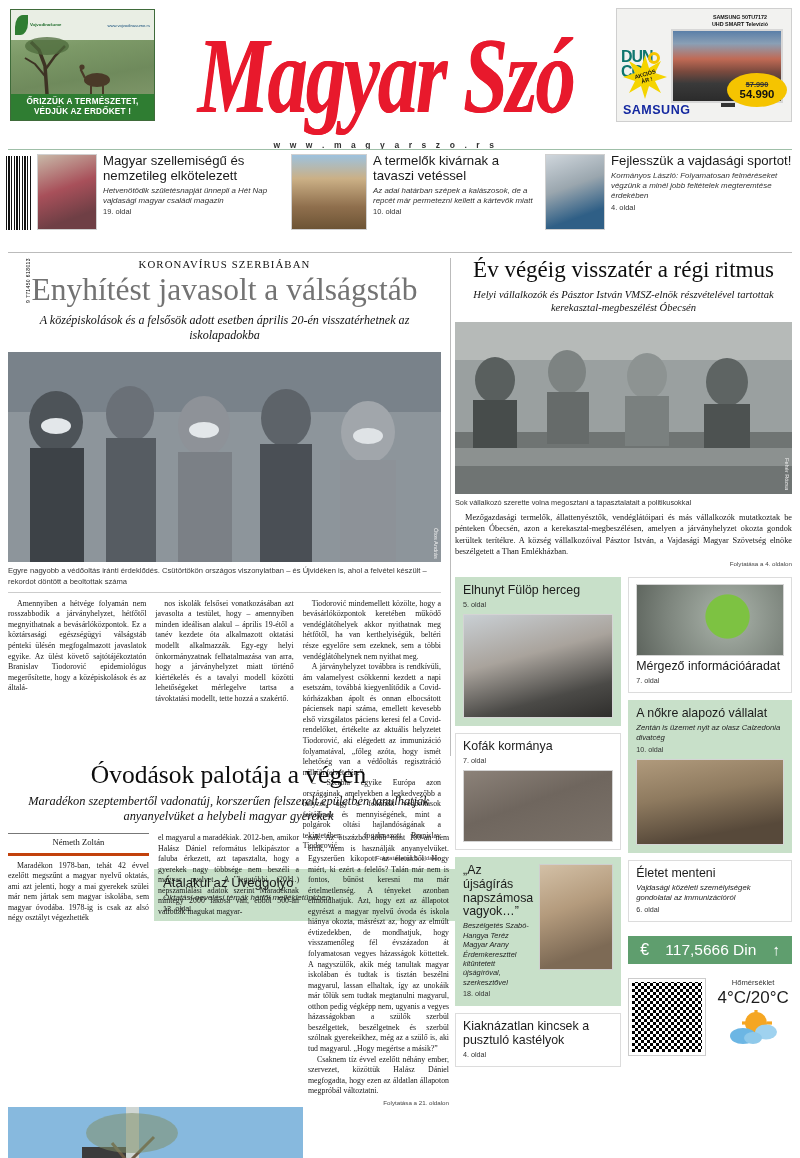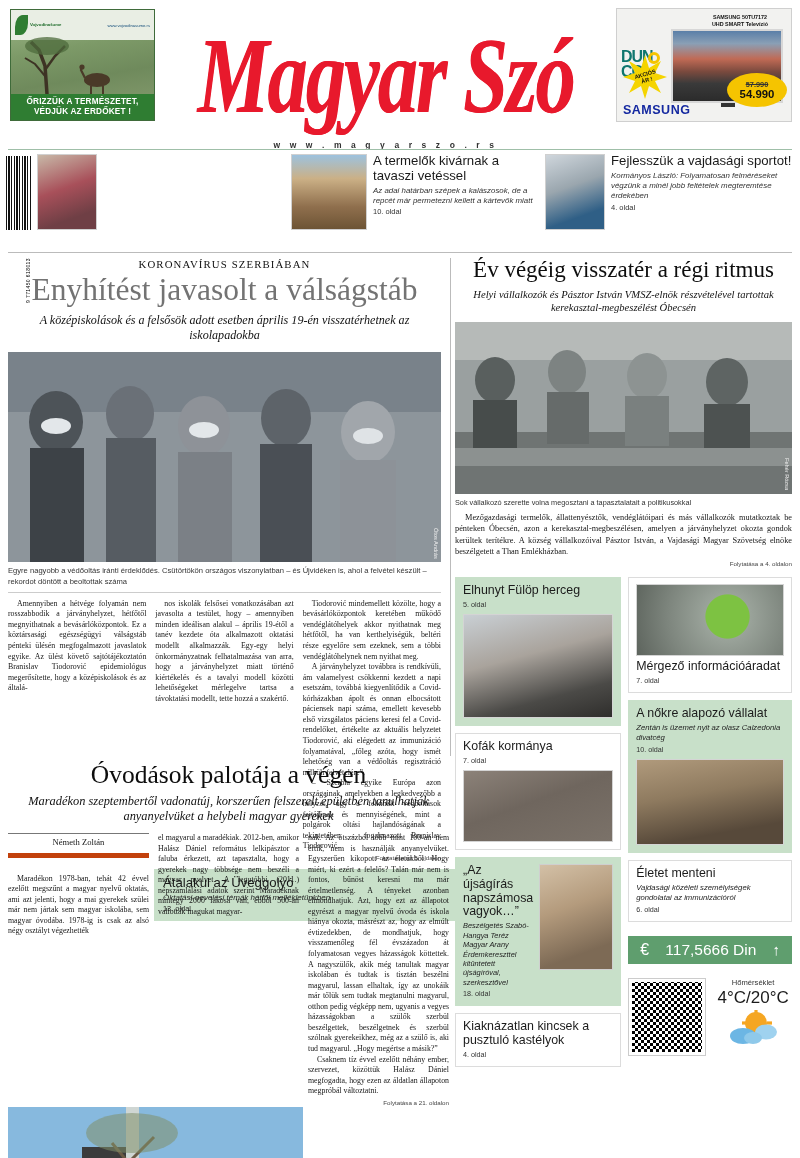--- a/index.html
+++ b/index.html
@@ -184,21 +184,21 @@
   .wx-temp { font-family:"Liberation Sans",sans-serif; font-size:17px; color:#1b1b1b; margin-top:1px; }
   .wx-icon { margin-top:2px; height:34px; position:relative; }
 
   
   .bottomfeat { position:absolute; top:762px; left:8px; width:441px; }
   .bf-head { text-align:center; font-size:25.5px; color:#0d0d0d; line-height:1.05; }
   .bf-sub { text-align:center; font-style:italic; font-size:12.4px; line-height:1.26; margin-top:5px; color:#111;}
   .bf-cols { display:flex; gap:9px; margin-top:8px; }
   .bf-col { flex:1; font-size:7.85px; line-height:1.345; text-align:justify; color:#161616; }
   .byline { text-align:center; font-size:8.6px; padding:3px 0 4px 0;
-    border-top:1px solid #777; border-bottom:5px solid #c2410c; margin-bottom:16px;}
+    border-top:1px solid #777; border-bottom:3px solid #c2410c; margin-bottom:5px;}
   .bf-photo { width:100%; height:196px; margin-top:6px; position:relative; overflow:hidden;
     background: linear-gradient(180deg,#7fb4dd 0%, #a9c9e0 30%, #c9bfa8 58%, #b09878 80%, #9d8a6e 100%); }
 </style>
 </head>
 <body>
 
 <div class="page">
 
   <div class="masthead">
 
@@ -257,20 +257,25 @@
   <div class="rule-under-date"></div>
 
   <div class="teasers">
     <div class="barcode">
       <div class="bars"></div>
       <div class="num">9 771450 618013</div>
     </div>
 
     <div class="teaser">
       <div class="thumb" style="background:linear-gradient(160deg,#c8b9a8 0%,#a8505a 45%,#6f3f45 80%)"></div>
+      <div class="body">
+        <div class="t-head">Magyar szellemiségű és nemzetileg elkötelezett</div>
+        <div class="t-sub">Hetvenötödik születésnapját ünnepli a Hét Nap vajdasági magyar családi magazin</div>
+        <div class="t-page">19. oldal</div>
+      </div>
     </div>
 
     <div class="teaser">
       <div class="thumb wide" style="background:linear-gradient(180deg,#9dc2de 0%,#cbb086 32%,#8f6f4d 70%,#6d5435 100%)"></div>
       <div class="body">
         <div class="t-head">A termelők kivárnak a tavaszi vetéssel</div>
         <div class="t-sub">Az adai határban szépek a kalászosok, de a repcét már permetezni kellett a kártevők miatt</div>
         <div class="t-page">10. oldal</div>
       </div>
     </div>
@@ -284,21 +289,21 @@
       </div>
     </div>
   </div>
   <div class="rule-under-teasers"></div>
 
   <div class="main">
 
     <div class="colmain">
       <div class="kicker">KORONAVÍRUS SZERBIÁBAN</div>
       <div class="lead-head">Enyhítést javasolt a válságstáb</div>
-      <div class="lead-sub">A középiskolások és a felsősök adott esetben április 19-én visszatérhetnek az iskolapadokba</div>
+      <div class="lead-sub">A középiskolások és a felsősök adott esetben április 20-én visszatérhetnek az iskolapadokba</div>
 
       <div class="lead-photo">
         <svg width="433" height="210" viewBox="0 0 433 210">
           <rect x="0" y="0" width="433" height="210" fill="#8d959b"></rect>
           <rect x="0" y="0" width="433" height="60" fill="#79828a"></rect>
           <ellipse cx="48" cy="70" rx="27" ry="31" fill="#4d5358"></ellipse>
           <rect x="22" y="96" width="54" height="114" fill="#3d4247"></rect>
           <ellipse cx="122" cy="62" rx="24" ry="28" fill="#6a7077"></ellipse>
           <rect x="98" y="86" width="50" height="124" fill="#565c62"></rect>
           <ellipse cx="196" cy="74" rx="26" ry="30" fill="#8e9298"></ellipse>

